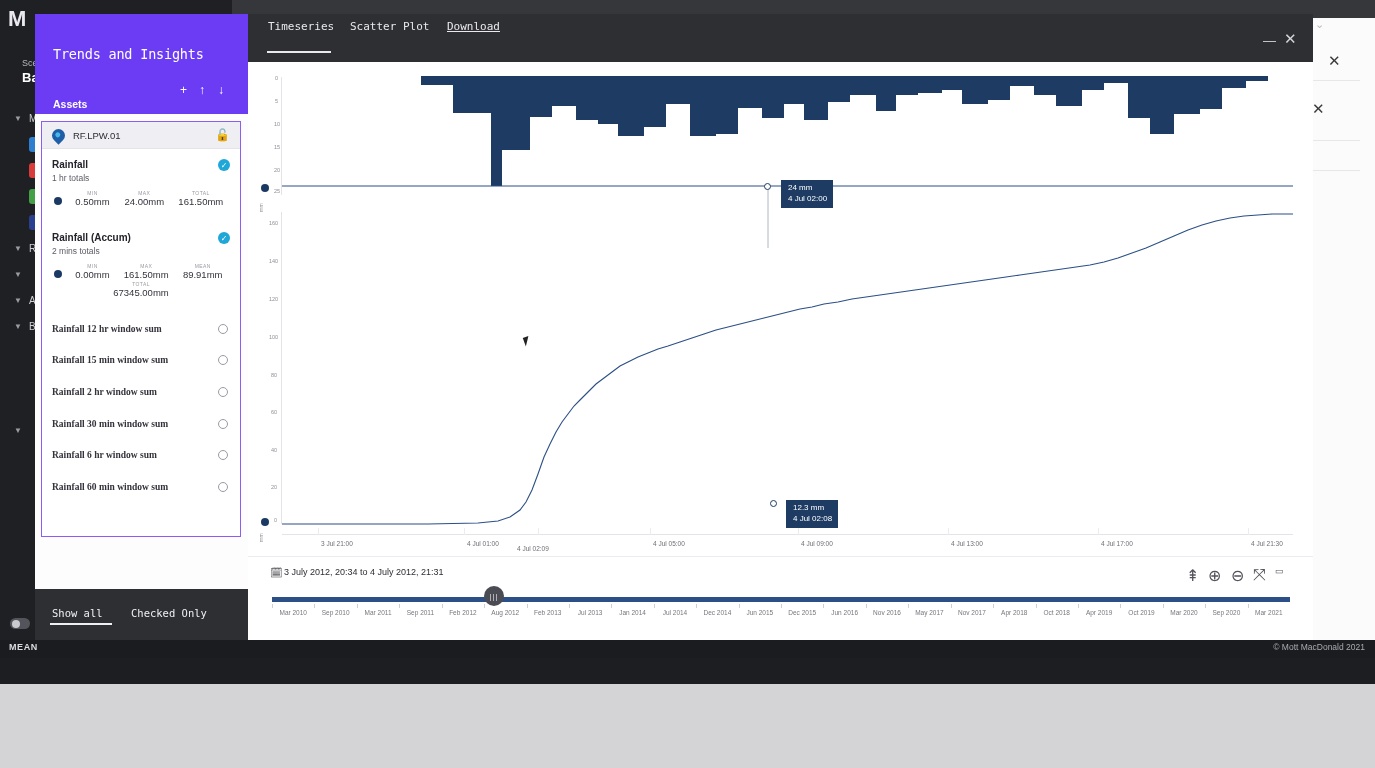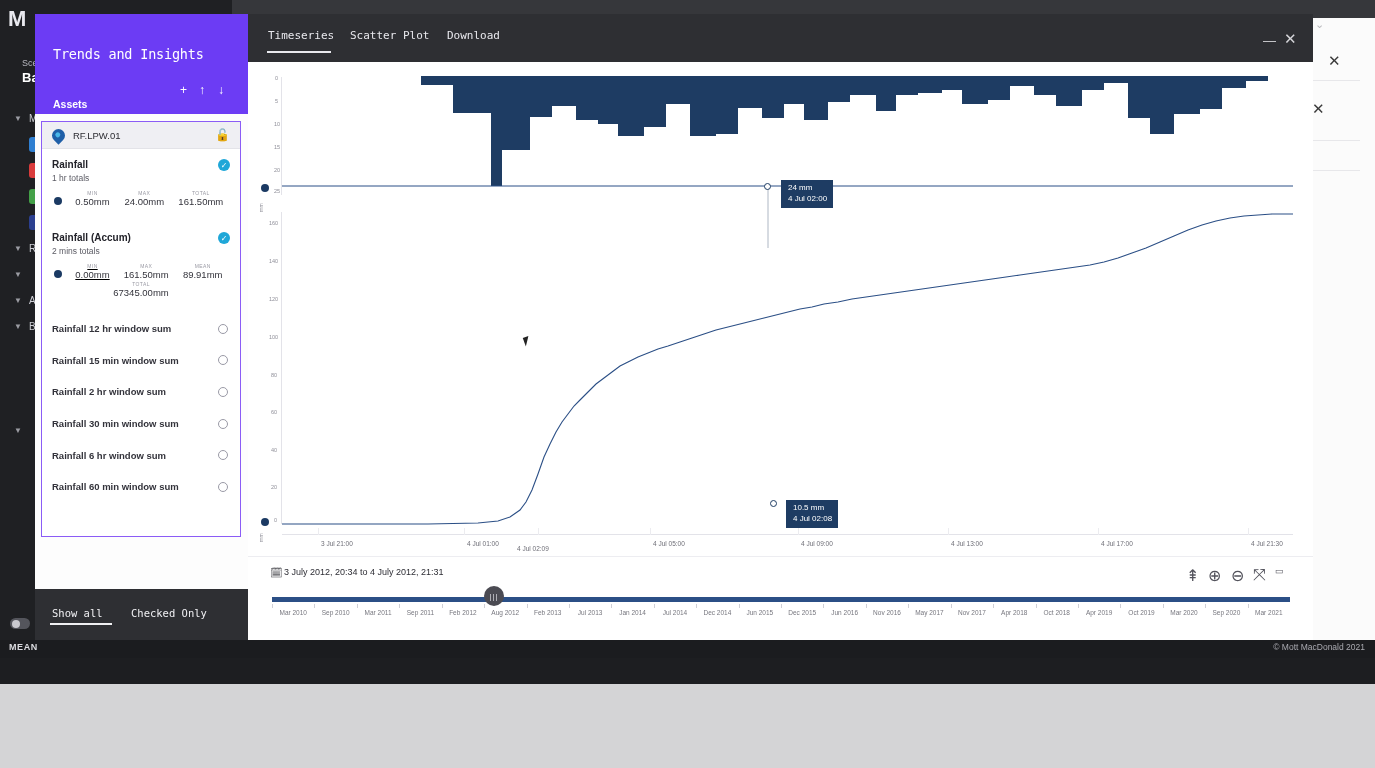--- a/index.html
+++ b/index.html
@@ -81,23 +81,23 @@
 
   .sb-foot { position:absolute; left:0; top:575px; width:213px; height:51px; background:#2e2f33; }
   .foot-btn { position:absolute; top:607px; font-family:"DejaVu Sans Mono","Liberation Mono",monospace;
               font-size:10.5px; color:#f0f0f3; cursor:pointer;}
   .foot-btn.a { left:52px; }
   .foot-btn.b { left:131px; }
   .foot-ul { position:absolute; left:50px; top:623px; width:62px; height:1.6px; background:#f0f0f3; }
 
   
   .tabs { position:absolute; left:248px; top:14px; width:1065px; height:48px; background:#2e2f33;}
-  .tab { position:absolute; top:29px; font-family:"DejaVu Sans Mono","Liberation Mono",monospace;
+  .tab { position:absolute; top:20px; font-family:"DejaVu Sans Mono","Liberation Mono",monospace;
          font-size:11px; color:#e9e9ee; cursor:pointer; }
-  .tab.t1{left:268px;} .tab.t2{left:350px;} .tab.t3{left:447px;}
+  .tab.t1{left:268px;} .tab.t2{left:350px;} .tab.t3{left:447px;text-decoration:underline;}
   .tab-ul { position:absolute; left:267px; top:51px; width:64px; height:1.6px; background:#e9e9ee;}
   .wmin { position:absolute; left:1263px; top:33px; color:#d6d6da; font-size:13px; cursor:pointer;}
   .wclose { position:absolute; left:1284px; top:30px; color:#d6d6da; font-size:15px; cursor:pointer;}
 
   
   .chart-panel { position:absolute; left:248px; top:62px; width:1065px; height:494px; background:#ffffff; }
   .axis-lbl { position:absolute; font-size:5.5px; color:#8f8f99; }
   .axis-unit { position:absolute; font-size:5px; color:#8f8f99;
                transform:rotate(-90deg); transform-origin:left top; letter-spacing:.3px;}
   .xtick-lbl { position:absolute; font-size:6.5px; color:#6d6d76; }
@@ -299,21 +299,21 @@
     </svg>
 
     <div class="tpoint" style="left:516px; top:121px;"></div>
     <div class="tooltip" style="left:533px; top:118px;">
       <div>24 mm</div>
       <div>4 Jul 02:00</div>
     </div>
 
     <div class="tpoint" style="left:522px; top:438px;"></div>
     <div class="tooltip" style="left:538px; top:438px;">
-      <div>10.5 mm</div>
+      <div>12.3 mm</div>
       <div>4 Jul 02:08</div>
     </div>
 
     <div style="position:absolute;left:34px;top:472px;width:1011px;height:1px;background:#e3e3e9;"></div>
     <div class="xgrid" style="left:70px;  top:466px; height:7px;"></div>
     <div class="xgrid" style="left:216px; top:466px; height:7px;"></div>
     <div class="xgrid" style="left:290px; top:466px; height:7px;"></div>
     <div class="xgrid" style="left:402px; top:466px; height:7px;"></div>
     <div class="xgrid" style="left:550px; top:466px; height:7px;"></div>
     <div class="xgrid" style="left:700px; top:466px; height:7px;"></div>
@@ -437,40 +437,40 @@
       <div class="ck-item" style="padding-top:23px;">
         <div class="ck-row">
           <div>
             <div class="ck-title">Rainfall (Accum)</div>
             <div class="ck-sub">2 mins totals</div>
           </div>
           <span class="check">✓</span>
         </div>
         <div class="stats">
           <span class="statdot"></span>
-          <div class="stat" style="width:52px;text-decoration:underline;">
+          <div class="stat" style="width:52px;">
             <div class="lbl">MIN</div>
             <div class="val">0.00mm</div>
           </div>
           <div class="stat" style="width:62px;">
             <div class="lbl">MAX</div>
             <div class="val">161.50mm</div>
           </div>
           <div class="stat" style="width:58px;">
             <div class="lbl">MEAN</div>
             <div class="val">89.91mm</div>
           </div>
         </div>
         <div class="stat-total-center">
           <div class="lbl">TOTAL</div>
           <div class="val">67345.00mm</div>
         </div>
       </div>
 
-      <div style="margin-top:13px;" id="unchecked-list">
+      <div style="margin-top:13px;font-family:Liberation Serif, serif;" id="unchecked-list">
           <div class="ul-item">
             <span class="t">Rainfall 12 hr window sum</span>
             <span class="o"></span>
           </div>
           <div class="ul-item">
             <span class="t">Rainfall 15 min window sum</span>
             <span class="o"></span>
           </div>
           <div class="ul-item">
             <span class="t">Rainfall 2 hr window sum</span>

